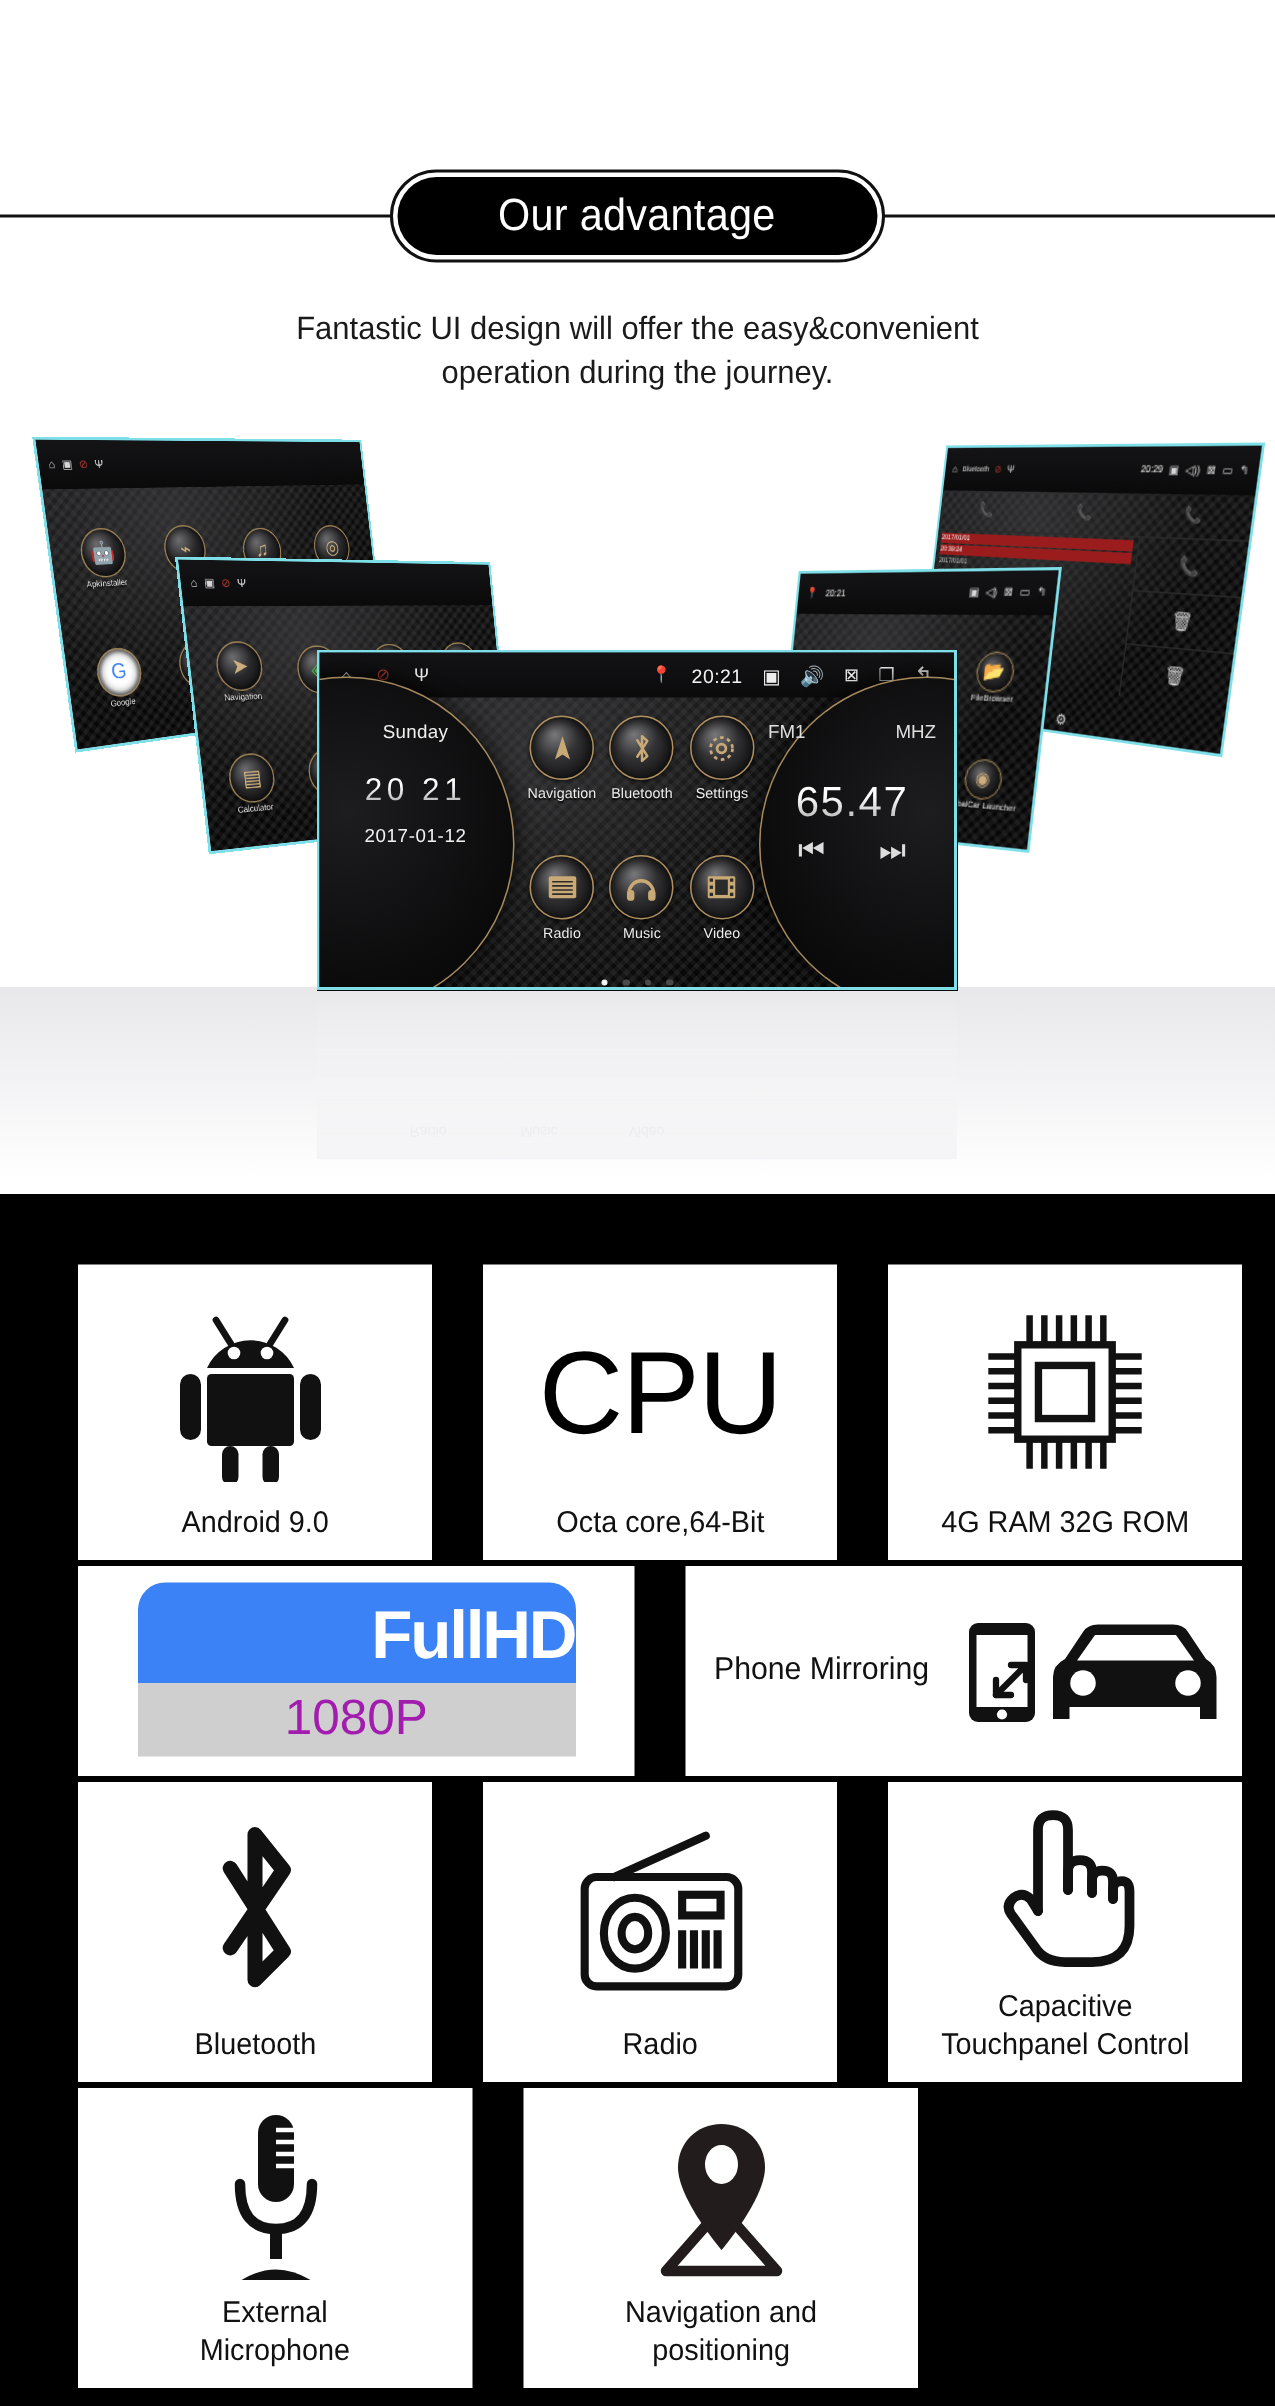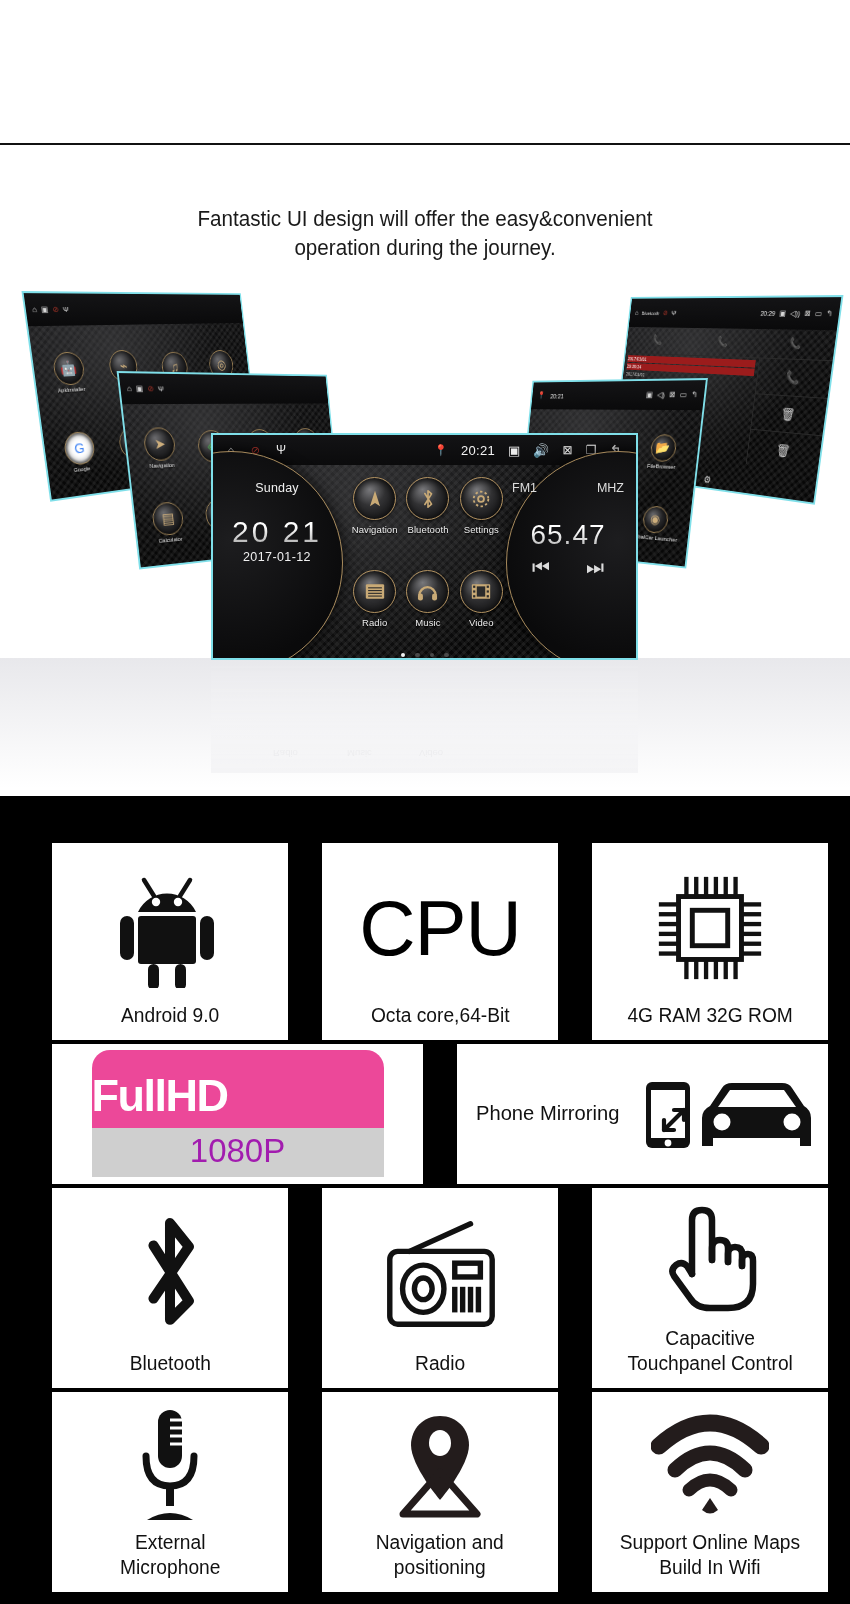--- a/index.html
+++ b/index.html
@@ -144,24 +144,24 @@
     background: radial-gradient(circle at 50% 40%, #1d1d1f 0%, #0a0a0b 70%);
     border:1.5px solid #a78a5c;
     box-shadow: 0 0 14px rgba(0,0,0,.9);
   }
   .dial.left  { left:-94px; }
   .dial.right { right:-94px; }
 
   .clock-panel { position:absolute; left:8px; top:16px; width:112px;
      text-align:center; color:#f0f0f0; }
   .cp-day  { font-size:12.5px; margin-bottom:20px; letter-spacing:.2px; }
-  .cp-time { font-size:30px; letter-spacing:3px;
+  .cp-time { font-size:21px; letter-spacing:3px;
      background:linear-gradient(180deg,#ffffff 35%,#9a9a9a 100%);
      -webkit-background-clip:text; background-clip:text; color:transparent;
-     margin-bottom:1px; }
+     margin-bottom:11px; }
   .cp-date { font-size:12.5px; letter-spacing:.4px; }
 
   .radio-panel { position:absolute; right:6px; top:16px; width:124px; text-align:center; }
   .rp-top { display:flex; justify-content:space-between; padding:0 6px; margin-bottom:24px; }
   .rp-lbl { color:#dedede; font-size:12.5px; }
   .rp-freq { font-size:28px; letter-spacing:1px;
      background:linear-gradient(180deg,#ffffff 35%,#a5a5a5 100%);
      -webkit-background-clip:text; background-clip:text; color:transparent;
      margin-bottom:6px; }
   .rp-ctl { display:flex; justify-content:space-around; padding:0 8px; }
@@ -222,35 +222,40 @@
   .c-half2 { width:397px; height:140px; flex-direction:row; justify-content:space-around; }
   .card-ico { display:flex; align-items:center; justify-content:center; flex:1; width:100%; }
   .card-lbl { font-size:20px; color:#111; text-align:center; line-height:25px;
               font-family:"Liberation Sans", sans-serif; transform:scaleX(.96); }
   .card-lbl.two { line-height:25px; }
   .cpu-text { font-size:78px; font-weight:400; color:#000; letter-spacing:-1px;
               font-family:"Liberation Sans", sans-serif; line-height:.95; }
   svg { display:block; }
 
   .fullhd-box { width:292px; }
-  .fullhd-top { background:#ec4899; border-radius:18px 18px 0 0; padding:20px 0 6px 0;
-                text-align:left; }
+  .fullhd-top { background:#3b82f6; border-radius:18px 18px 0 0; padding:9px 0 6px 0;
+                text-align:right; }
   .fullhd-top span { color:#fff; font-size:45px; font-weight:700; letter-spacing:-1.5px;
                      font-family:"Liberation Sans", sans-serif; }
   .fullhd-bot { background:#cfcfcf; padding:4px 0 7px 0; text-align:center; }
   .fullhd-bot span { color:#a21caf; font-size:33px; font-family:"Liberation Sans", sans-serif; }
   .mirror-lbl { font-size:21px; color:#111; transform:scaleX(.96); }
 </style>
 </head>
 <body>
 
 <div class="page">
 
   <div class="header-zone">
     <div class="hrule"></div>
+    <div class="badge-wrap">
+      <div class="badge">
+        <span class="badge-text">Our advantage</span>
+      </div>
+    </div>
   </div>
 
   <div class="subtitle">
     <div>Fantastic UI design will offer the easy&amp;convenient</div>
     <div>operation during the journey.</div>
   </div>
 
   <div class="showcase">
 
     <div class="floor-glow"></div>
@@ -726,32 +731,16 @@
             </g>
             <path d="M55 62 L92 104 L18 104 Z" fill="none" stroke="#231c1c" stroke-width="7" stroke-linejoin="round"></path>
           </svg>
         </div>
         <div class="card-lbl two">
           <div>Navigation and</div>
           <div>positioning</div>
         </div>
       </div>
 
-      <div class="card c3 tall">
-        <div class="card-ico">
-          <svg width="118" height="104" viewBox="0 0 118 104">
-            <g fill="none" stroke="#231c1c" stroke-linecap="round">
-              <path d="M8 32 Q59 -14 110 32" stroke-width="17"></path>
-              <path d="M24 56 Q59 22 94 56" stroke-width="15"></path>
-              <path d="M38 76 Q59 56 80 76" stroke-width="13"></path>
-            </g>
-            <path d="M59 84 L67 96 Q59 103 51 96 Z" fill="#231c1c"></path>
-          </svg>
-        </div>
-        <div class="card-lbl two">
-          <div>Support Online Maps</div>
-          <div>Build In Wifi</div>
-        </div>
-      </div>
     </div>
 
   </div>
 </div>
 
 </body></html>

